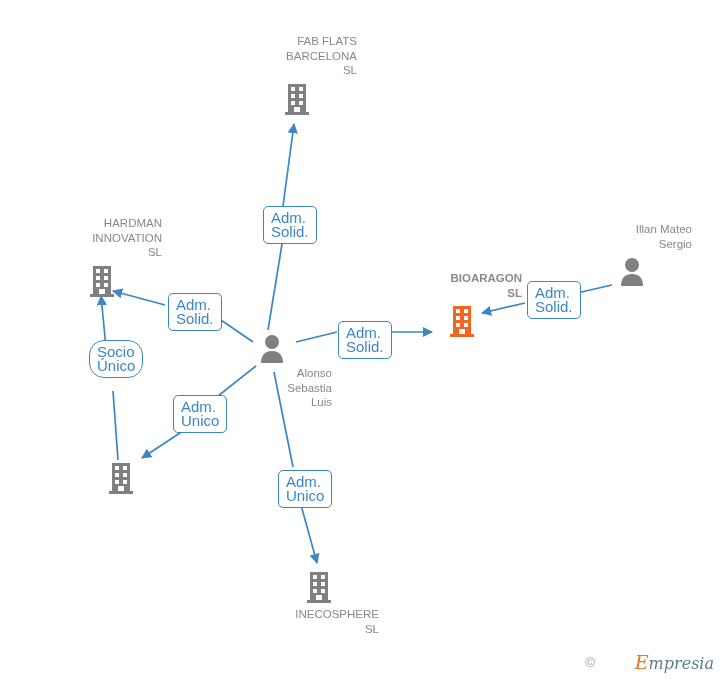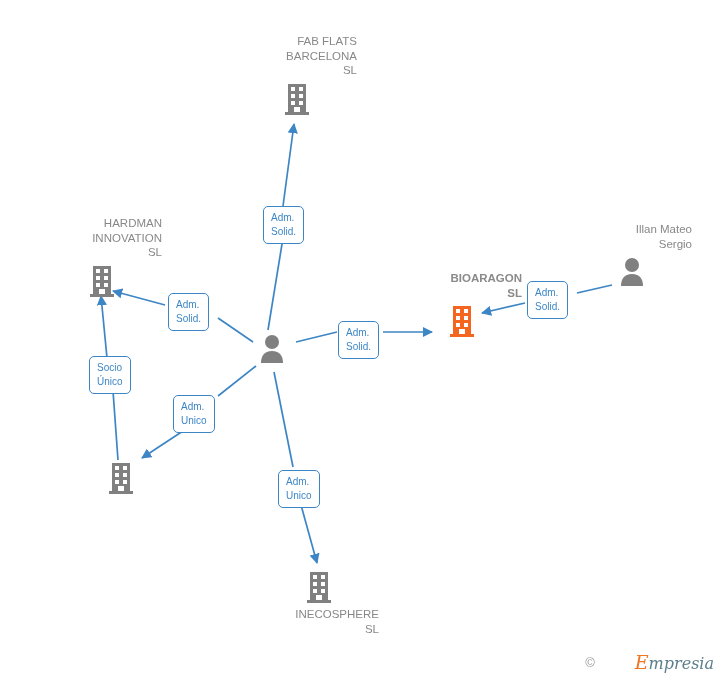--- a/index.html
+++ b/index.html
@@ -4,21 +4,21 @@
 <style>
   html,body{margin:0;padding:0;background:#fff;}
   body{width:728px;height:685px;position:relative;overflow:hidden;
        font-family:"Liberation Sans",sans-serif;}
   #graph{position:absolute;left:0;top:0;width:728px;height:685px;}
   .node{position:absolute;text-align:right;}
   .node-label{color:#888;font-size:11.5px;line-height:14.5px;white-space:pre-line;}
   .node-label.focal{font-weight:bold;color:#8a8a8a;}
   .icon-wrap{display:flex;justify-content:center;align-items:center;}
   .edge-label{position:absolute;background:#fff;border:1.3px solid #3d86c6;
-              border-radius:5px;color:#3d86c6;font-size:10px;line-height:14px;
+              border-radius:5px;color:#3d86c6;font-size:15px;line-height:14px;
               padding:4px 7px;text-align:left;white-space:pre-line;}
   #watermark{position:absolute;right:14px;bottom:12px;display:flex;align-items:center;gap:4px;}
   .wm-c{color:#9a9a9a;font-size:13px;}
   .wm-text{font-family:"DejaVu Serif",serif;font-style:italic;font-size:16px;color:#5b7f8c;margin-left:36px;}
   .wm-text .e{color:#ef7622;font-size:19px;}
 </style>
 </head>
 <body>
 
 <svg id="graph" viewBox="0 0 728 685" xmlns="http://www.w3.org/2000/svg">
@@ -128,20 +128,23 @@
 
 <div class="node" style="left:212px;top:333px;width:120px;">
   <div class="icon-wrap">
     <svg width="28" height="30" viewBox="0 0 28 30">
         <g fill="#808080">
       <circle cx="14" cy="9" r="7"></circle>
       <path d="M14 18 C6 18 3 23 3 30 L25 30 C25 23 22 18 14 18 Z"></path>
     </g>
       </svg>
   </div>
+  <div class="node-label" style="margin-top:3px;">Alonso
+Sebastia
+Luis</div>
 </div>
 
 <div class="node" style="left:61px;top:461px;width:120px;">
   <div class="icon-wrap">
     <svg width="28" height="34" viewBox="0 0 28 34">
         <g fill="#808080">
       <rect x="5" y="2" width="18" height="28"></rect>
           <rect x="2" y="30" width="24" height="3"></rect>
     </g>
         <g fill="#fff">
@@ -180,21 +183,21 @@
 </div>
 
 <div class="edge-label" style="left:263px;top:206px;">Adm.
 Solid.</div>
 <div class="edge-label" style="left:168px;top:293px;">Adm.
 Solid.</div>
 <div class="edge-label" style="left:338px;top:321px;">Adm.
 Solid.</div>
 <div class="edge-label" style="left:527px;top:281px;">Adm.
 Solid.</div>
-<div class="edge-label" style="left:89px;top:356px;">Socio
+<div class="edge-label" style="left:89px;top:340px;border-radius:15px;">Socio
 Único</div>
 <div class="edge-label" style="left:173px;top:395px;">Adm.
 Unico</div>
 <div class="edge-label" style="left:278px;top:470px;">Adm.
 Unico</div>
 
 <div id="watermark">
   <span class="wm-c">©</span>
   <span class="wm-text"><span class="e">E</span><span>mpresia</span></span>
 </div>

